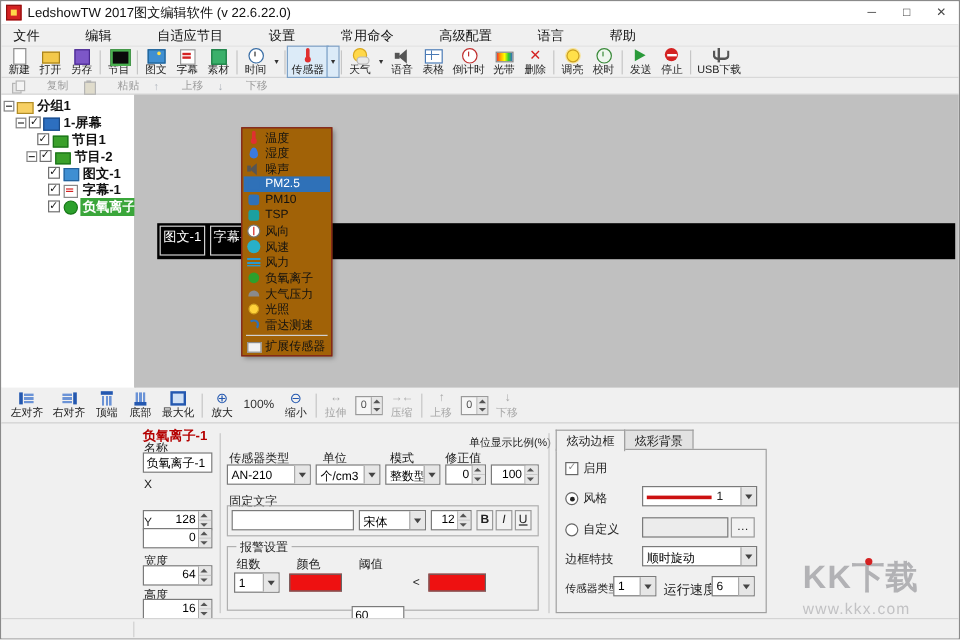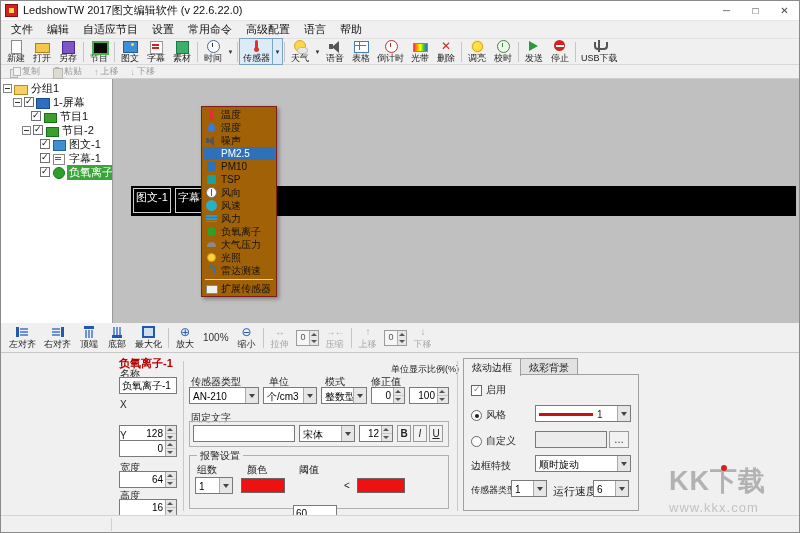--- a/index.html
+++ b/index.html
@@ -9,21 +9,21 @@
 
   
   .titlebar { height:20px; background:#ffffff; display:flex; align-items:center; border-bottom:1px solid #e6e6e6; }
   .app-icon { width:13px; height:13px; margin:0 5px 0 4px; background:#d42222; border:1px solid #901010; position:relative; flex:none; }
   .app-icon::after { content:""; position:absolute; left:3px; top:3px; width:5px; height:5px; background:#ffd84a; }
   .title-text { font-size:11px; color:#111; white-space:nowrap; }
   .win-controls { margin-left:auto; display:flex; height:100%; }
   .win-btn { width:29px; display:flex; align-items:center; justify-content:center; font-size:10px; color:#444; }
 
   
-  .menubar { height:18px; background:#f0f0f0; display:flex; align-items:center; padding-left:3px; border-bottom:1px solid #e2e2e2; }
+  .menubar { height:18px; background:#f0f0f0; display:flex; align-items:center; padding-left:3px; border-bottom:1px solid #e2e2e2;gap:24px; }
   .menu-item { padding:1px 7px; font-size:11px; color:#111; white-space:nowrap; }
 
   
   .toolbar { height:26px; background:#f0f0f0; display:flex; align-items:center; border-bottom:1px solid #d8d8d8; padding-left:2px; }
   .tb-btn { display:flex; flex-direction:column; align-items:center; justify-content:center; padding:0 3px; height:25px; min-width:26px; }
   .tb-btn .lbl { font-size:9px; line-height:10px; color:#222; white-space:nowrap; }
   .tb-sep { width:1px; height:20px; background:#c6c6c6; margin:0 2px; flex:none; }
   .tb-drop { width:9px; height:25px; display:flex; align-items:center; justify-content:center; font-size:6px; color:#333; }
   .pressed { background:#dcebf8; outline:1px solid #7da2c8; }
 
@@ -57,33 +57,33 @@
   .t-timing::before { content:""; position:absolute; left:1px; top:0; width:11px; height:11px; border-radius:50%; background:#eef6ee; border:1px solid #3a8a3a; }
   .t-timing::after { content:""; position:absolute; left:6px; top:3px; width:1px; height:4px; background:#3a8a3a; }
   .t-send::before { content:""; position:absolute; left:2px; top:1px; width:0; height:0; border-top:5px solid transparent; border-bottom:5px solid transparent; border-left:9px solid #2a9a3a; }
   .t-stop::before { content:""; position:absolute; left:1px; top:0; width:11px; height:11px; border-radius:50%; background:#d42222; }
   .t-stop::after { content:""; position:absolute; left:3px; top:5px; width:8px; height:2px; background:#fff; }
   .t-usb::before { content:""; position:absolute; left:6px; top:0; width:2px; height:12px; background:#555; }
   .t-usb::after { content:""; position:absolute; left:2px; top:2px; width:10px; height:6px; border-bottom:2px solid #555; border-left:2px solid #555; border-right:2px solid #555; border-radius:0 0 4px 4px; }
 
   
   .editbar { height:14px; background:#f0f0f0; display:flex; align-items:center; border-bottom:1px solid #cfcfcf; padding-left:3px; }
-  .eb-btn { display:flex; align-items:center; gap:2px; padding:0 6px; height:13px; }
+  .eb-btn { display:flex; align-items:center; gap:19px; padding:0 6px; height:13px; }
   .eb-lbl { font-size:9px; color:#9a9a9a; white-space:nowrap; }
   .eb-ic { width:10px; height:10px; position:relative; flex:none; }
   .e-copy::before { content:""; position:absolute; left:0; top:2px; width:6px; height:7px; background:#e8e8e8; border:1px solid #b5b5b5; }
   .e-copy::after { content:""; position:absolute; left:3px; top:0; width:6px; height:7px; background:#f4f4f4; border:1px solid #b5b5b5; }
   .e-paste::before { content:""; position:absolute; left:1px; top:1px; width:8px; height:9px; background:#e0dccc; border:1px solid #b5b5b5; }
   .e-paste::after { content:""; position:absolute; left:3px; top:0; width:4px; height:2px; background:#b5b5b5; }
   .eb-arrow { font-size:9px; line-height:10px; color:#aab0b8; }
 
   
   .workspace { display:flex; height:244px; }
   .tree { width:112px; background:#fff; border-right:1px solid #9a9a9a; padding-top:2px; overflow:hidden; }
-  .trow { display:flex; align-items:center; height:14px; gap:2px; white-space:nowrap; }
+  .trow { display:flex; align-items:center; height:14px; gap:2px; white-space:nowrap;font-weight:bold; }
   .expander { width:9px; height:9px; border:1px solid #848484; background:#fff; position:relative; flex:none; }
   .expander::after { content:""; position:absolute; left:1px; top:3px; width:5px; height:1px; background:#333; }
   .cb { width:10px; height:10px; border:1px solid #707070; background:#fff; position:relative; flex:none; }
   .cb.checked::after { content:"✓"; position:absolute; left:0; top:-2px; font-size:9px; color:#111; }
   .ticon { position:relative; width:13px; height:11px; flex:none; }
   .ti-folder::before { content:""; position:absolute; left:0; top:2px; width:12px; height:8px; background:#f7d064; border:1px solid #b08c28; }
   .ti-screen::before { content:""; position:absolute; left:0; top:1px; width:12px; height:9px; background:#2d6fc0; border:1px solid #1a4a88; }
   .ti-prog::before { content:""; position:absolute; left:1px; top:2px; width:11px; height:8px; background:#3aa02a; border:1px solid #1a701a; }
   .ti-pic::before { content:""; position:absolute; left:1px; top:1px; width:11px; height:9px; background:#3f8fd2; border:1px solid #24629c; }
   .ti-cap::before { content:""; position:absolute; left:1px; top:1px; width:10px; height:9px; background:#fff; border:1px solid #888; }

